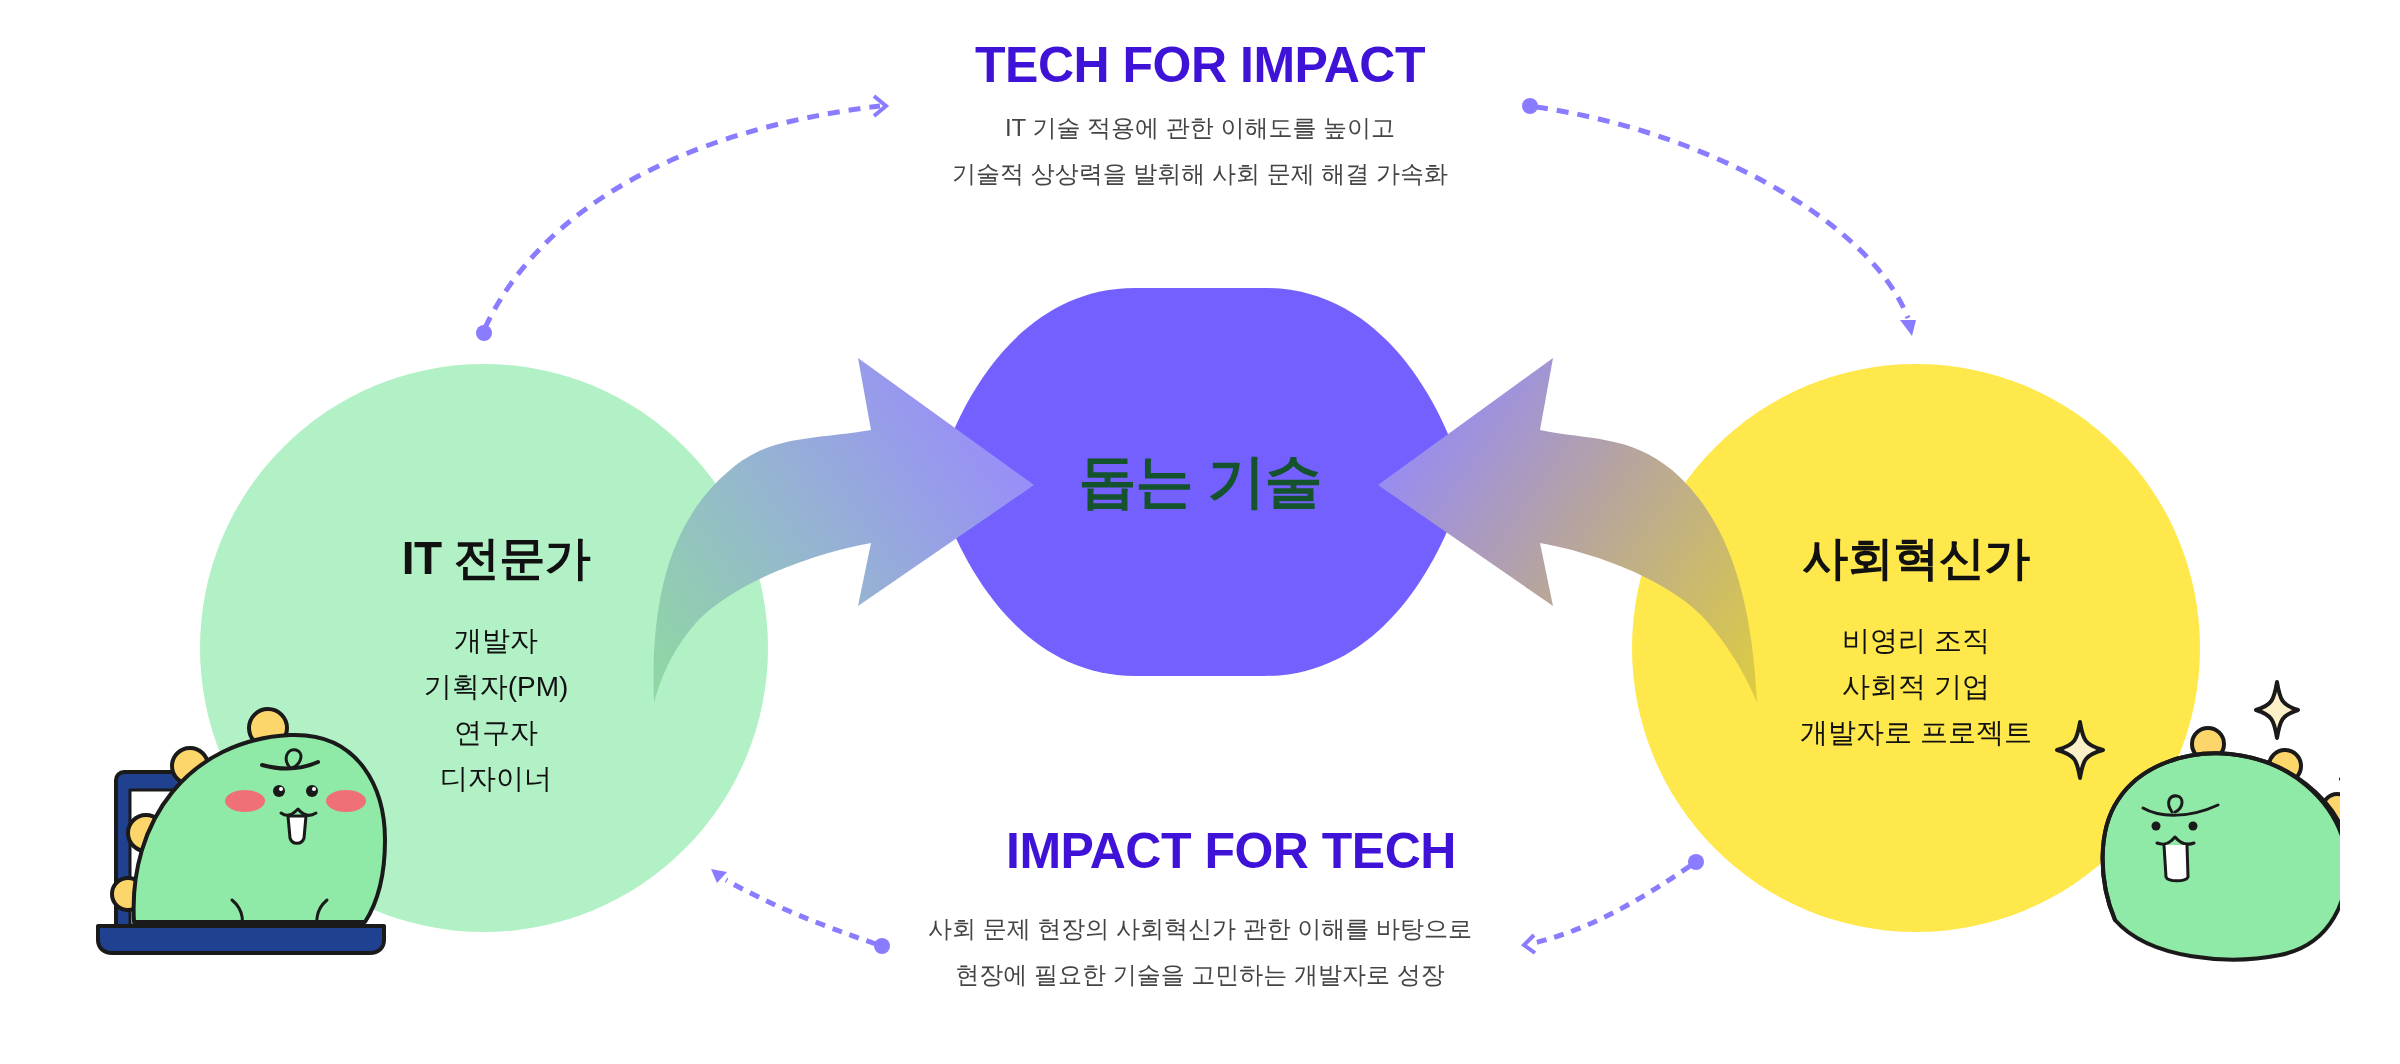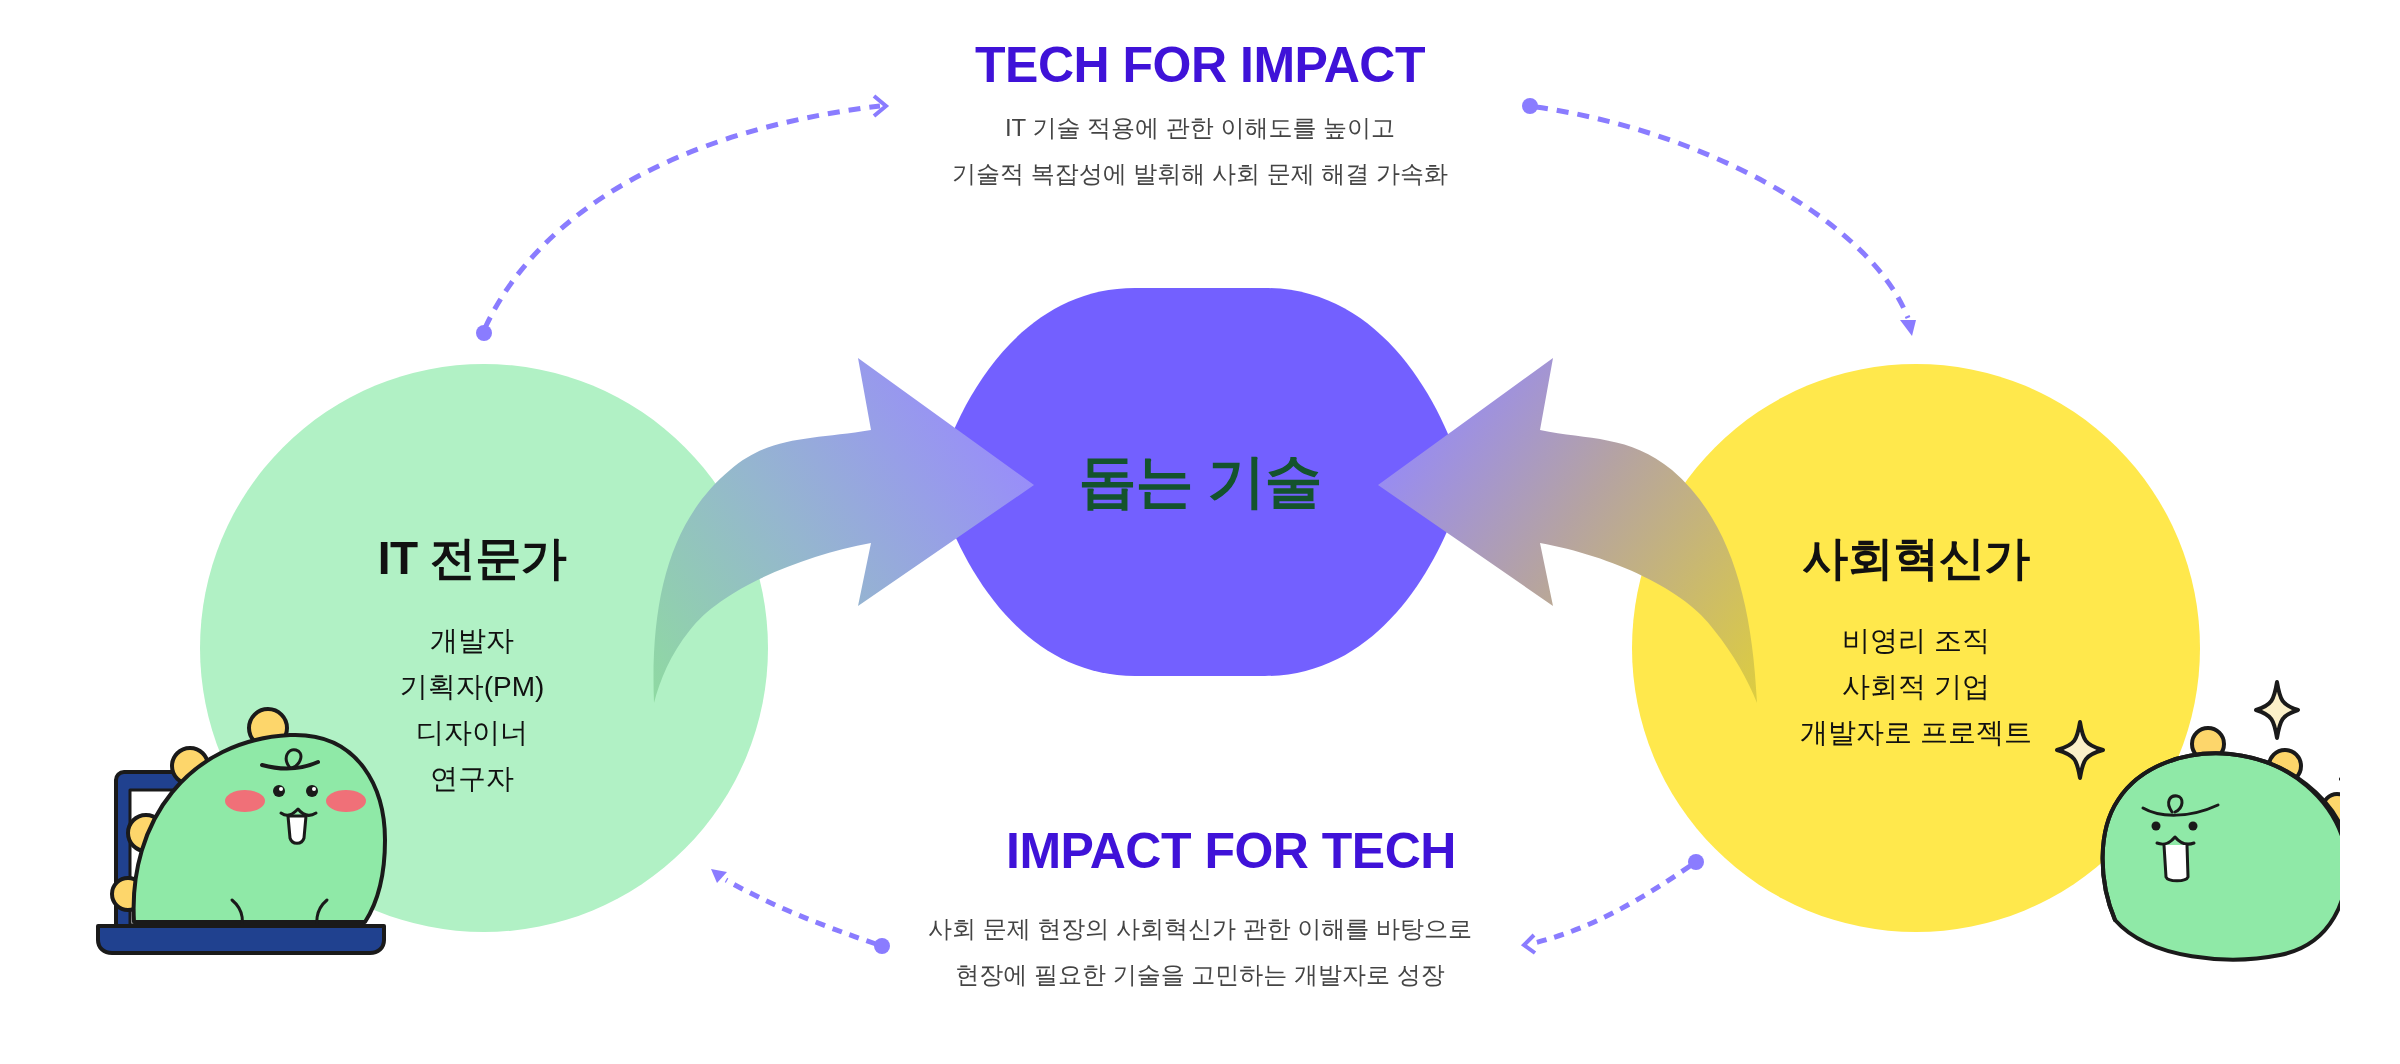--- a/index.html
+++ b/index.html
@@ -133,32 +133,32 @@
     <circle cx="2193" cy="826" r="4.5" fill="#1a1a1a" stroke="none"></circle>
 
     <path d="M2157,843 C2165,846 2170,843 2175,837 C2180,843 2186,846 2194,843" fill="none" stroke-width="3"></path>
     <path d="M2164,845 L2166,877 C2168,882 2186,882 2188,877 L2187,845" fill="#ffffff" stroke-width="3"></path>
   </g>
 </svg>
 
 <div class="headline" style="top:36px;">TECH FOR IMPACT</div>
 <div class="desc" style="top:105px;">
   <div>IT 기술 적용에 관한 이해도를 높이고</div>
-  <div>기술적 복잡성에 발휘해 사회 문제 해결 가속화</div>
+  <div>기술적 상상력을 발휘해 사회 문제 해결 가속화</div>
 </div>
 
 <div class="center-label">돕는 기술</div>
 
-<div class="circle-text" style="left:272px; top:528px; width:400px;">
+<div class="circle-text" style="left:296px; top:528px; width:400px;">
   <div class="circle-title">IT 전문가</div>
   <div class="circle-items">
     <div>개발자</div>
     <div>기획자(PM)</div>
+    <div>연구자</div>
     <div>디자이너</div>
-    <div>연구자</div>
   </div>
 </div>
 
 <div class="circle-text" style="left:1716px; top:528px; width:400px;">
   <div class="circle-title">사회혁신가</div>
   <div class="circle-items">
     <div>비영리 조직</div>
     <div>사회적 기업</div>
     <div>개발자로 프로젝트</div>
   </div>

